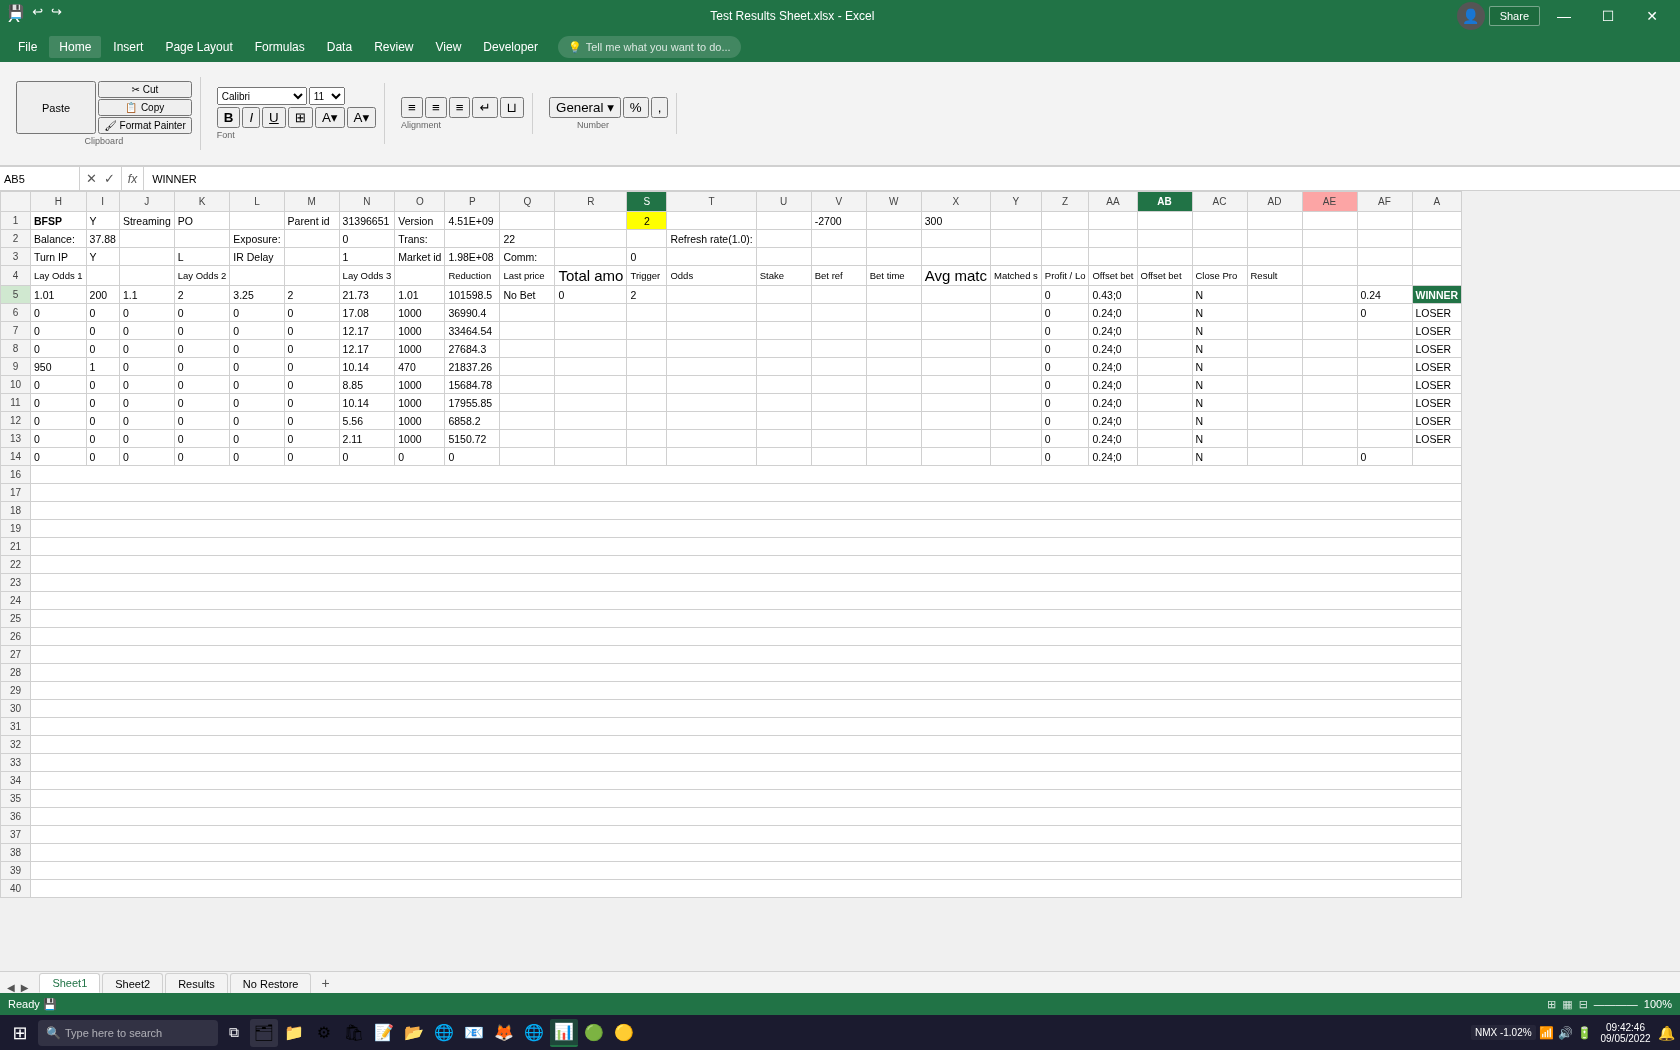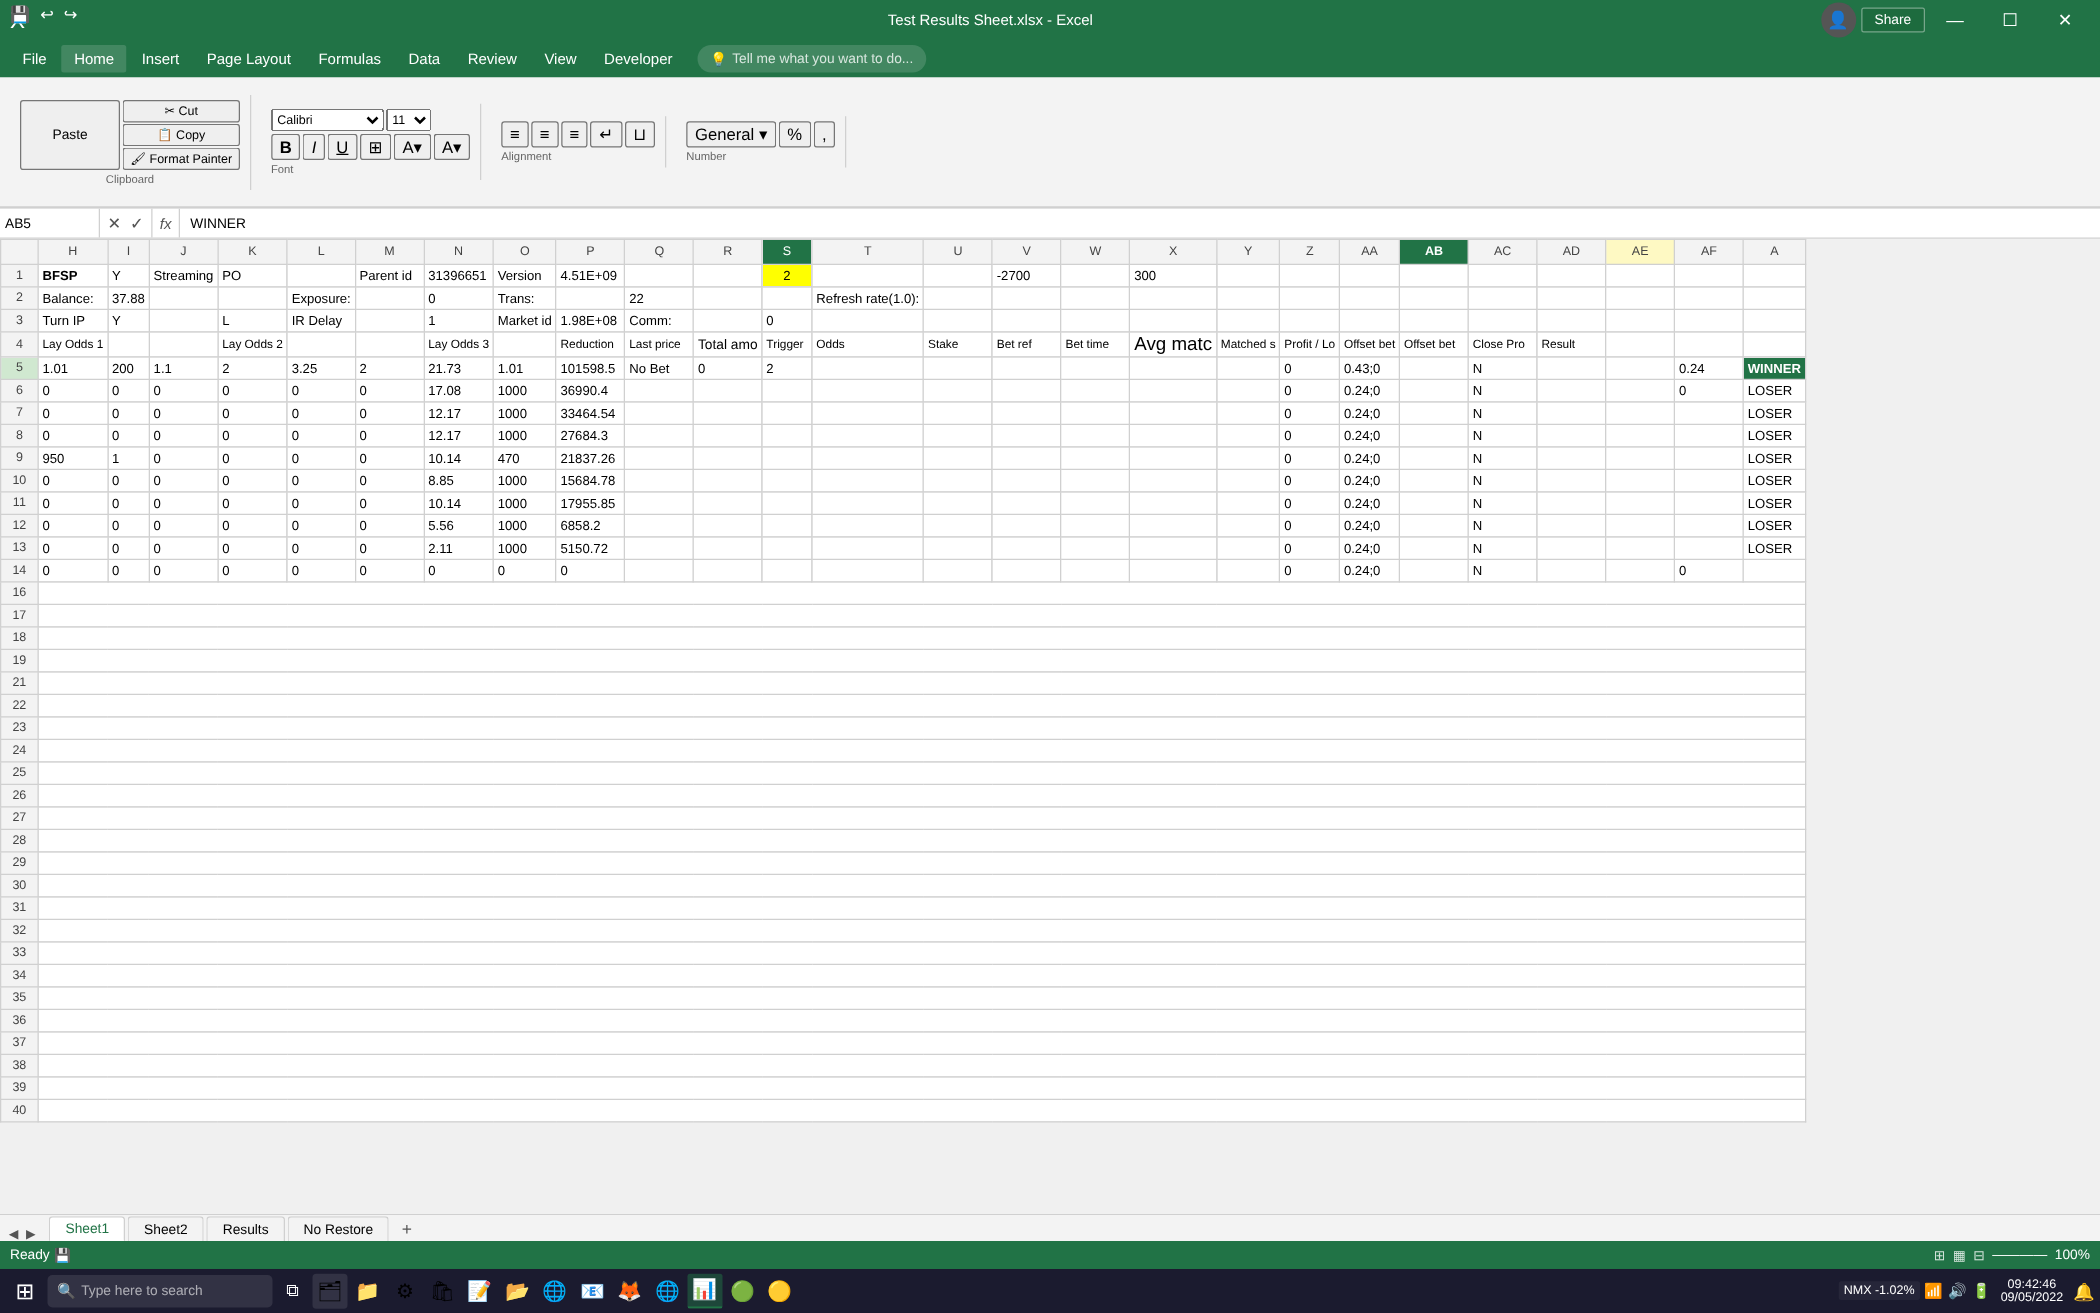--- a/index.html
+++ b/index.html
@@ -207,21 +207,21 @@
         <button style="padding:1px 5px;cursor:pointer;">⊔</button>
       </div>
       <span style="font-size:9px;color:#666;">Alignment</span>
     </div>
     <div style="display:flex;flex-direction:column;gap:2px;padding:4px 8px;border-right:1px solid #d0d0d0;">
       <div style="display:flex;gap:2px;">
         <button style="padding:1px 5px;cursor:pointer;">General ▾</button>
         <button style="padding:1px 5px;cursor:pointer;">%</button>
         <button style="padding:1px 5px;cursor:pointer;">,</button>
       </div>
-      <span style="font-size:9px;color:#666;">Number</span>
+      <span style="font-size:9px;color:#666;margin-left:28px;">Number</span>
     </div>
   </div>
 </div>
 
 <div id="formula-bar" style="height:24px;background:white;border-bottom:1px solid #d0d0d0;display:flex;align-items:center;">
   <div style="width:80px;border-right:1px solid #d0d0d0;padding:0 4px;font-size:11px;height:100%;display:flex;align-items:center;cursor:text;">AB5</div>
   <div style="display:flex;align-items:center;padding:0 4px;border-right:1px solid #d0d0d0;height:100%;gap:3px;">
     <span style="cursor:pointer;color:#555;font-size:13px;padding:0 2px;">✕</span>
     <span style="cursor:pointer;color:#555;font-size:13px;padding:0 2px;">✓</span>
   </div>
@@ -281,21 +281,21 @@
           <th style="background:#f3f3f3;border:1px solid #d0d0d0;text-align:center;font-size:10px;color:#444;font-weight:normal;cursor:pointer;">U</th>
           <th style="background:#f3f3f3;border:1px solid #d0d0d0;text-align:center;font-size:10px;color:#444;font-weight:normal;cursor:pointer;">V</th>
           <th style="background:#f3f3f3;border:1px solid #d0d0d0;text-align:center;font-size:10px;color:#444;font-weight:normal;cursor:pointer;">W</th>
           <th style="background:#f3f3f3;border:1px solid #d0d0d0;text-align:center;font-size:10px;color:#444;font-weight:normal;cursor:pointer;">X</th>
           <th style="background:#f3f3f3;border:1px solid #d0d0d0;text-align:center;font-size:10px;color:#444;font-weight:normal;cursor:pointer;">Y</th>
           <th style="background:#f3f3f3;border:1px solid #d0d0d0;text-align:center;font-size:10px;color:#444;font-weight:normal;cursor:pointer;">Z</th>
           <th style="background:#f3f3f3;border:1px solid #d0d0d0;text-align:center;font-size:10px;color:#444;font-weight:normal;cursor:pointer;">AA</th>
           <th style="background:#217346;border:1px solid #d0d0d0;text-align:center;font-size:10px;color:white;font-weight:bold;cursor:pointer;">AB</th>
           <th style="background:#f3f3f3;border:1px solid #d0d0d0;text-align:center;font-size:10px;color:#444;font-weight:normal;cursor:pointer;">AC</th>
           <th style="background:#f3f3f3;border:1px solid #d0d0d0;text-align:center;font-size:10px;color:#444;font-weight:normal;cursor:pointer;">AD</th>
-          <th style="background:#fef9c3;border:1px solid #d0d0d0;text-align:center;font-size:10px;color:#444;font-weight:normal;cursor:pointer;">AE</th>
+          <th style="background:#fca5a5;border:1px solid #d0d0d0;text-align:center;font-size:10px;color:#444;font-weight:normal;cursor:pointer;">AE</th>
           <th style="background:#f3f3f3;border:1px solid #d0d0d0;text-align:center;font-size:10px;color:#444;font-weight:normal;cursor:pointer;">AF</th>
           <th style="background:#f3f3f3;border:1px solid #d0d0d0;text-align:center;font-size:10px;color:#444;font-weight:normal;cursor:pointer;">A</th>
         </tr>
       </thead>
       <tbody>
 
         <tr>
           <td class="row-num">1</td>
           <td style="font-weight:bold;">BFSP</td>
           <td>Y</td>
@@ -390,21 +390,21 @@
           <td style="font-size:9.5px;">Lay Odds 1</td>
           <td></td>
           <td></td>
           <td style="font-size:9.5px;">Lay Odds 2</td>
           <td></td>
           <td></td>
           <td style="font-size:9.5px;">Lay Odds 3</td>
           <td></td>
           <td style="font-size:9.5px;">Reduction</td>
           <td style="font-size:9.5px;margin-left:16px;">Last price</td>
-          <td style="font-size:11px;">Total amo</td>
+          <td style="font-size:15px;">Total amo</td>
           <td style="font-size:9.5px;">Trigger</td>
           <td style="font-size:9.5px;">Odds</td>
           <td style="font-size:9.5px;">Stake</td>
           <td style="font-size:9.5px;">Bet ref</td>
           <td style="font-size:9.5px;">Bet time</td>
           <td style="font-size:15px;">Avg matc</td>
           <td style="font-size:9.5px;">Matched s</td>
           <td style="font-size:9.5px;">Profit / Lo</td>
           <td style="font-size:9.5px;">Offset bet</td>
           <td style="font-size:9.5px;">Offset bet</td>

